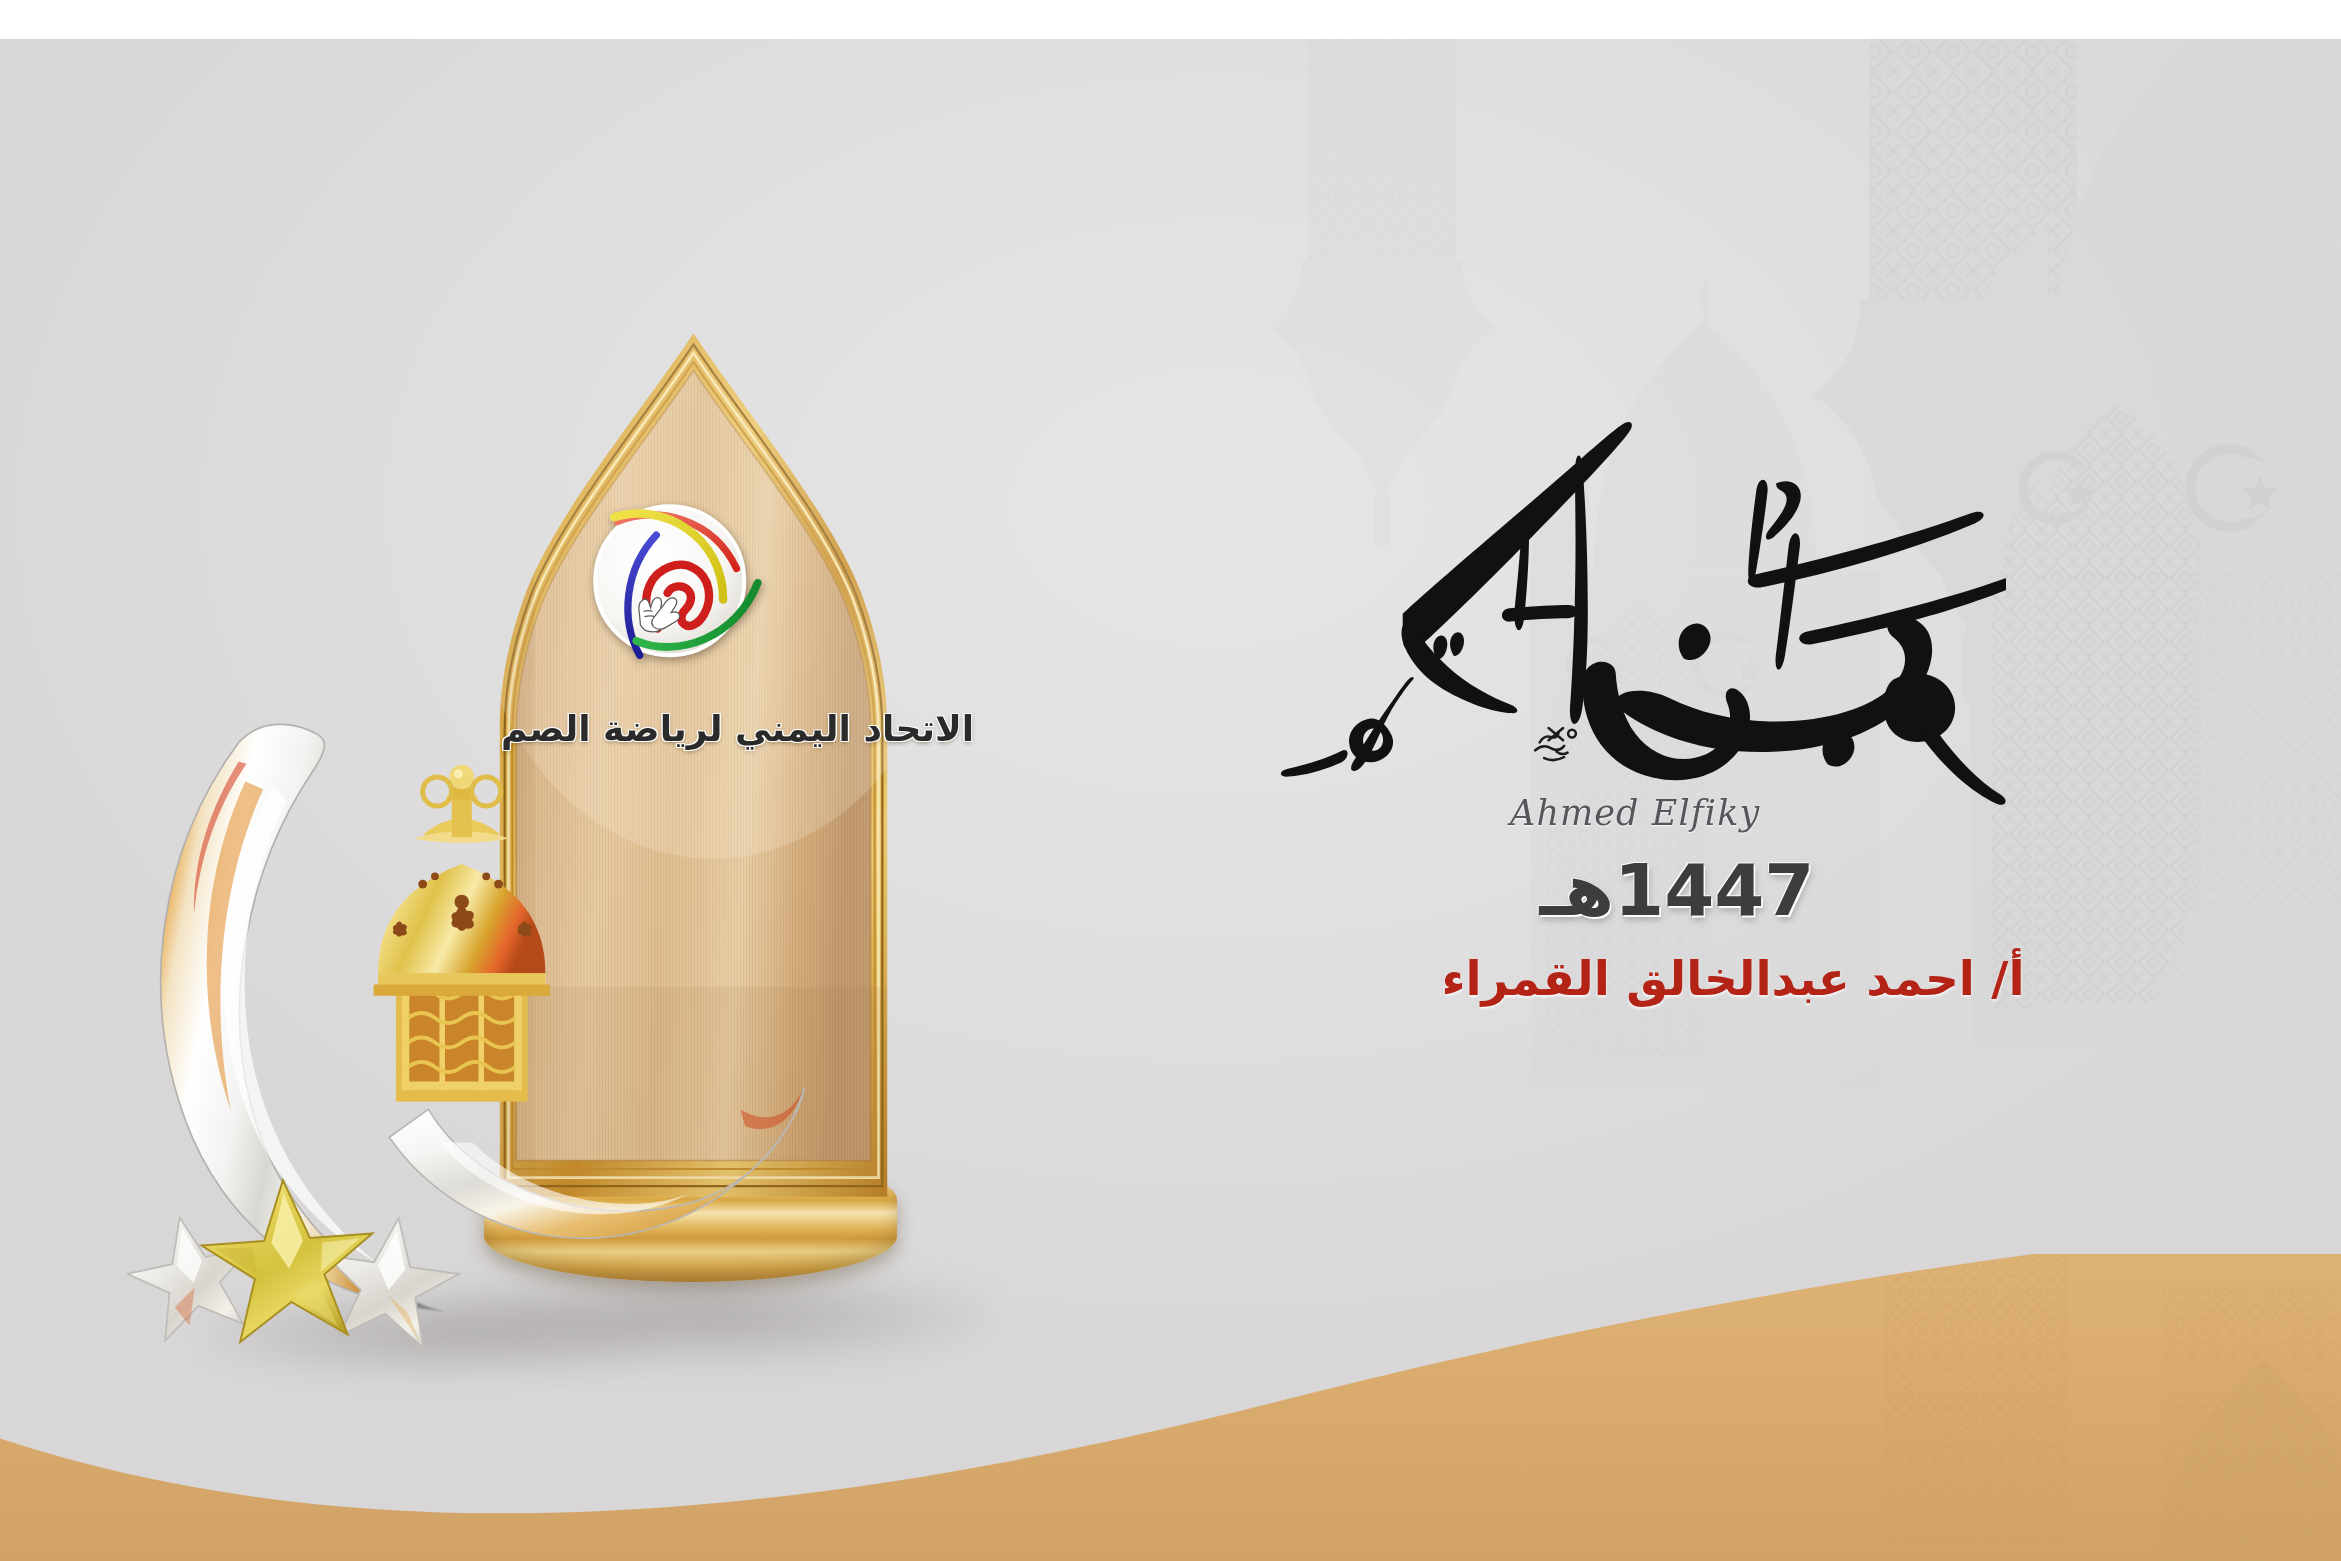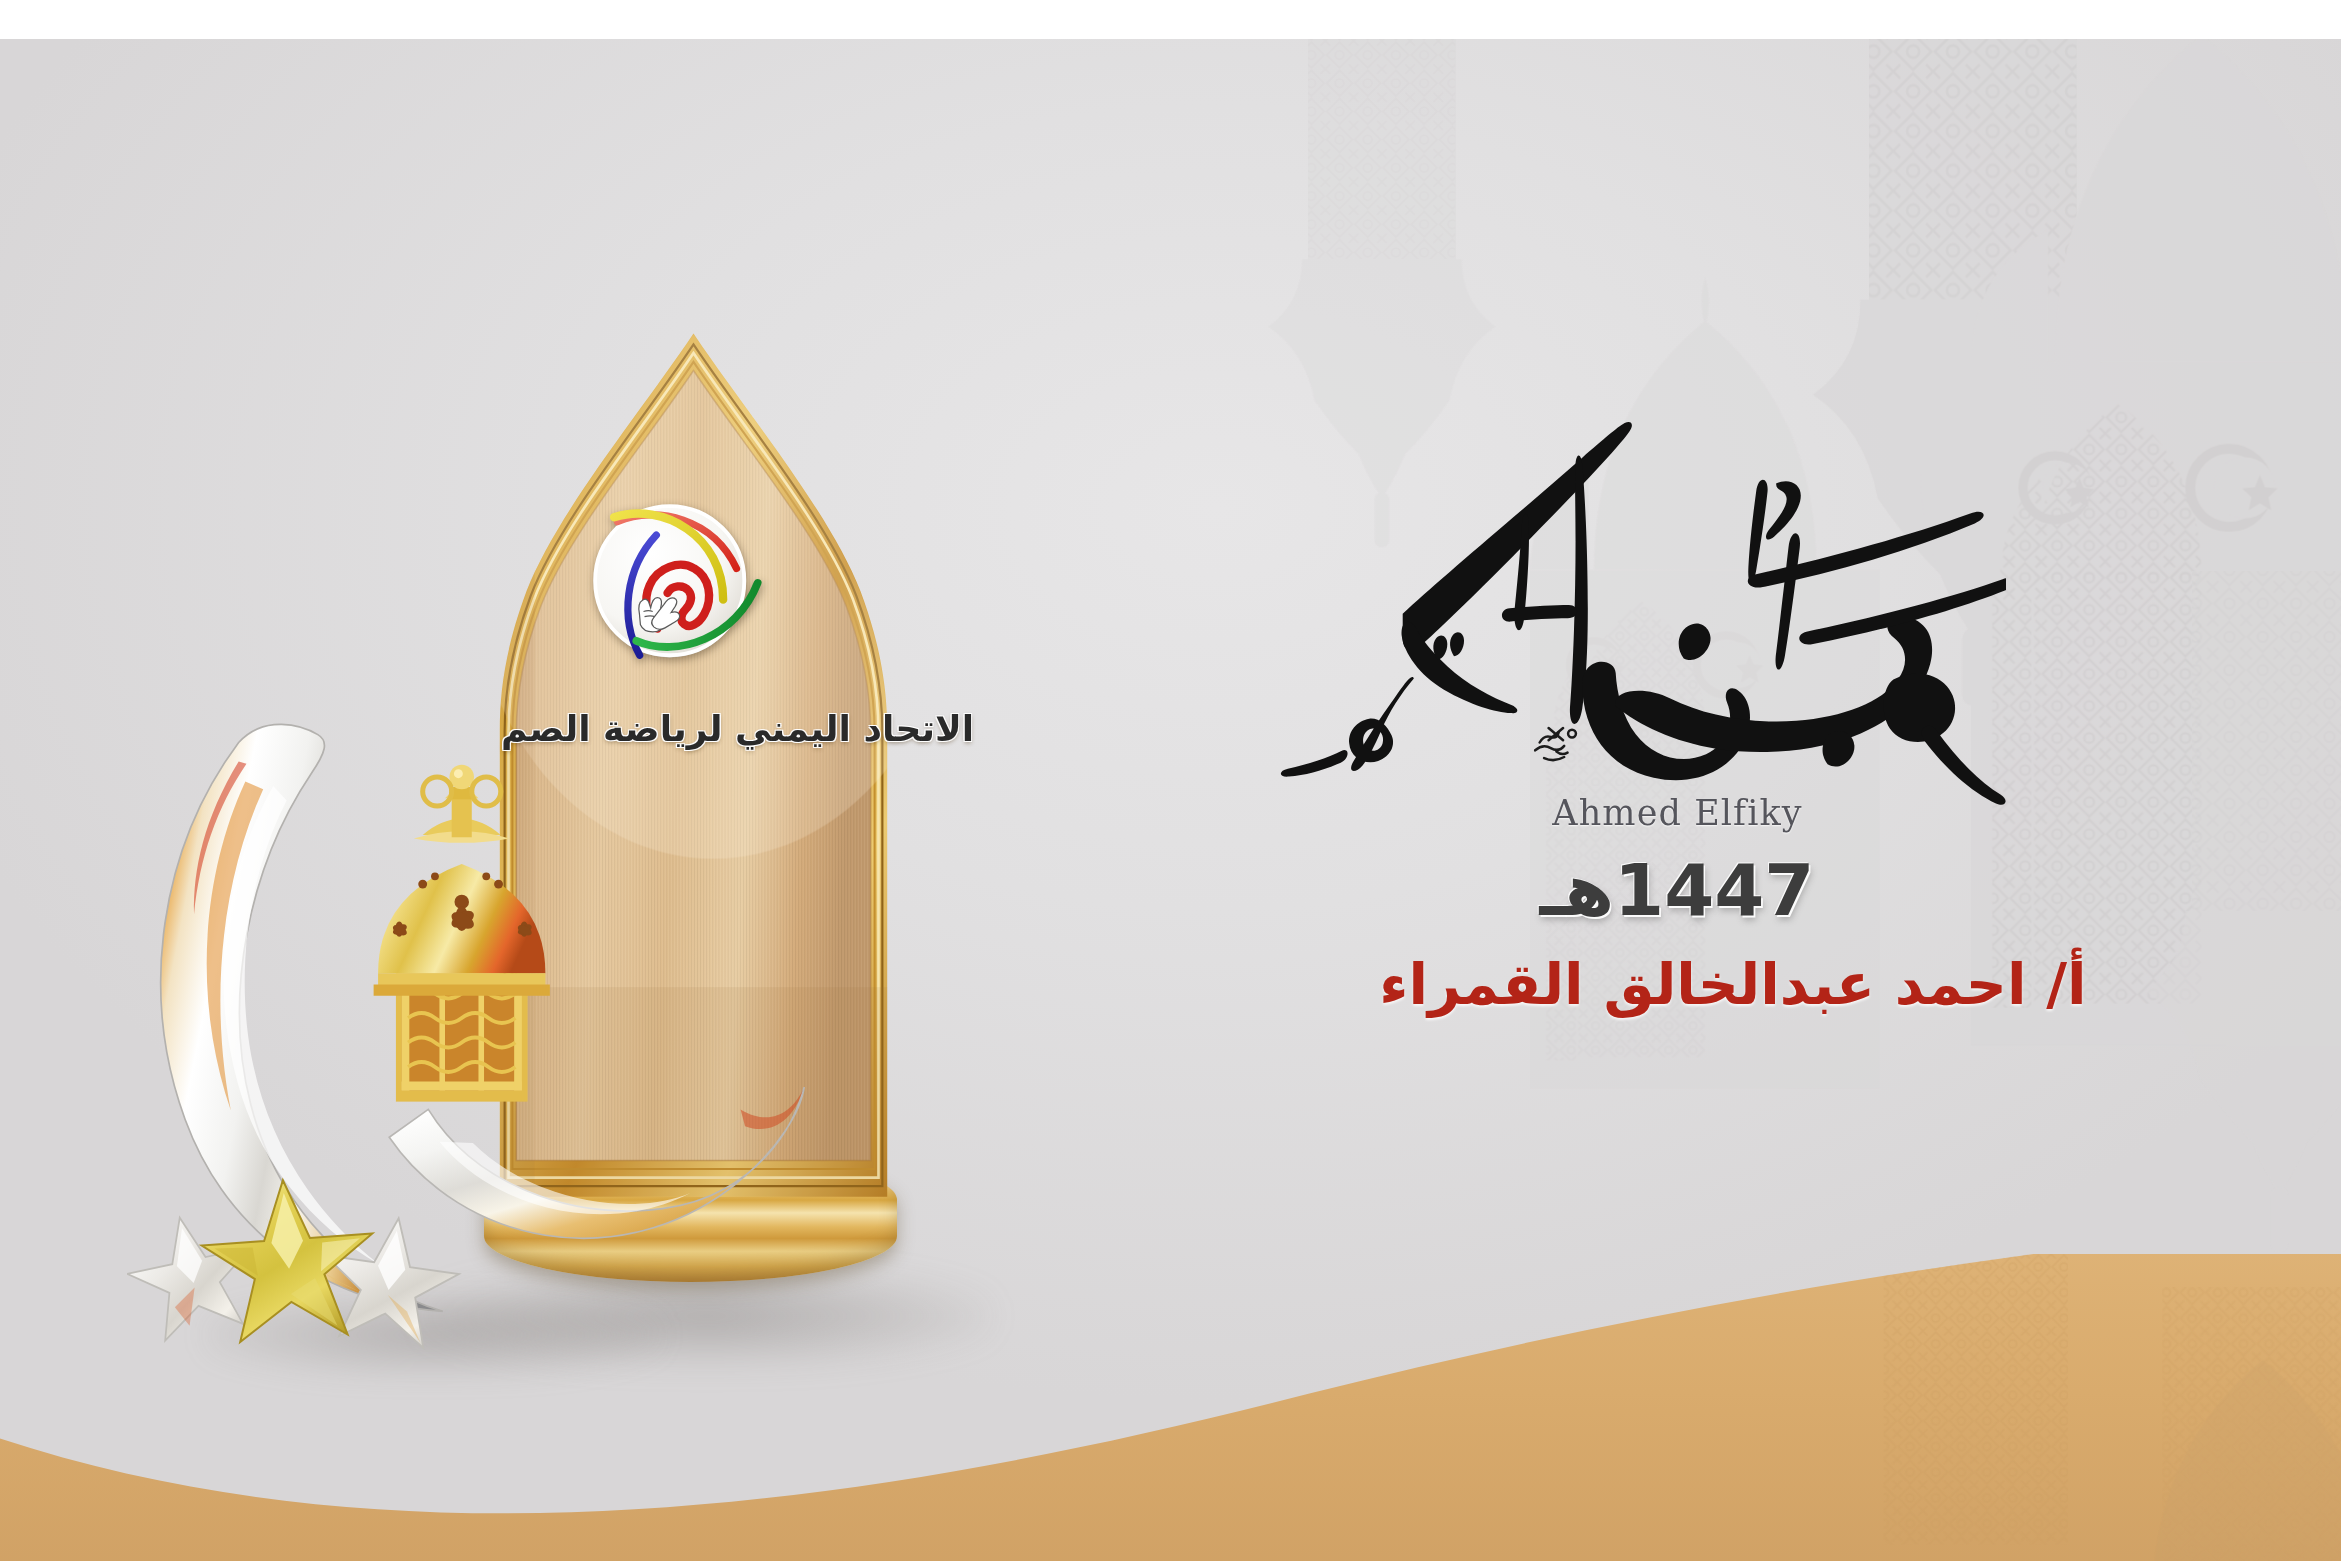--- a/index.html
+++ b/index.html
@@ -86,22 +86,23 @@
   }
 
   
   #right-panel{position:absolute;left:1271px;top:335px;width:948px;height:920px;}
 
   .calligraphy{position:absolute;left:0;top:0;width:736px;height:435px;}
   .calligraphy svg{display:block;width:100%;height:100%;}
 
   .artist-name{
     position:absolute;left:240px;top:419px;width:335px;
-    text-align:center;
+    text-align:left;
     font-family:"DejaVu Serif","Liberation Serif",serif;
+    font-style:italic;
     font-size:35px;
     color:#55555c;
     letter-spacing:1.1px;
     direction:ltr;
     text-shadow:0 1.1px 1.7px rgba(255,255,255,.85);
   }
 
   .hijri-year{
     position:absolute;left:223px;top:474px;width:368px;
     text-align:center;
@@ -121,21 +122,21 @@
     position:absolute;left:-11px;top:580px;width:948px;
     text-align:center;direction:rtl;
   }
   .sig-line{
     font-family:"DejaVu Sans","Liberation Sans",sans-serif;
     font-weight:700;
     color:#b32417;
     white-space:nowrap;
     text-shadow:0 1.7px 2.8px rgba(255,255,255,.8);
   }
-  .sig-line-1{font-size:57px;line-height:1.08;letter-spacing:-1.1px;}
+  .sig-line-1{font-size:47px;line-height:1.08;letter-spacing:-1.1px;}
   .sig-line-2{font-size:67px;line-height:1.12;letter-spacing:-1.1px;margin-top:2.2px;}
 
   
   .seal{
     position:absolute;left:254px;top:335px;width:67px;height:67px;
     opacity:.95;
   }
   .seal svg{display:block;width:100%;height:100%;}
 </style>
 </head>

